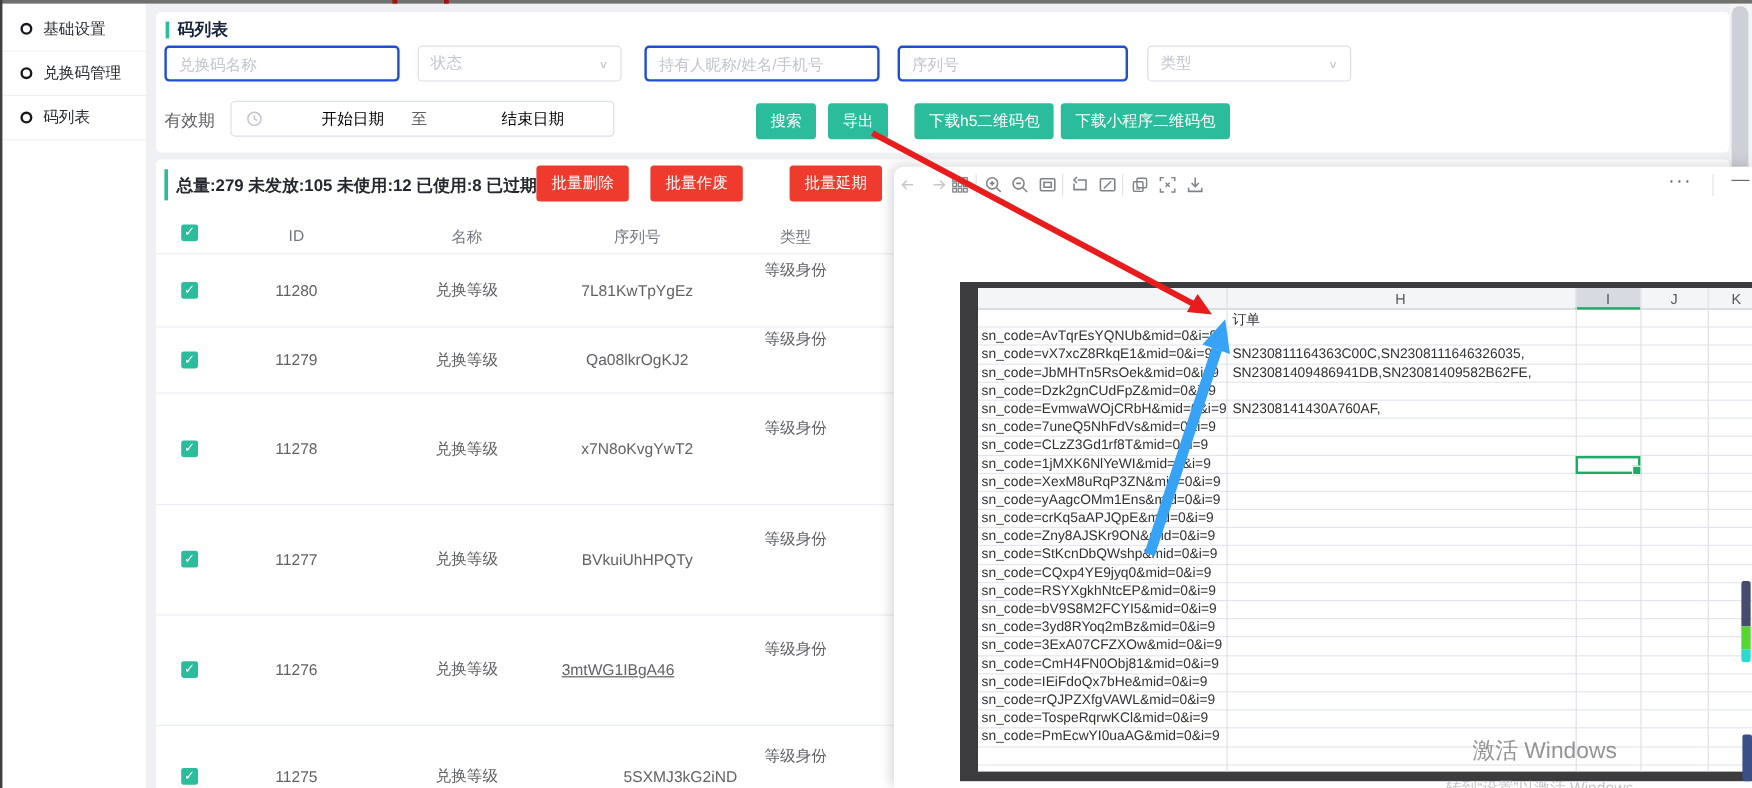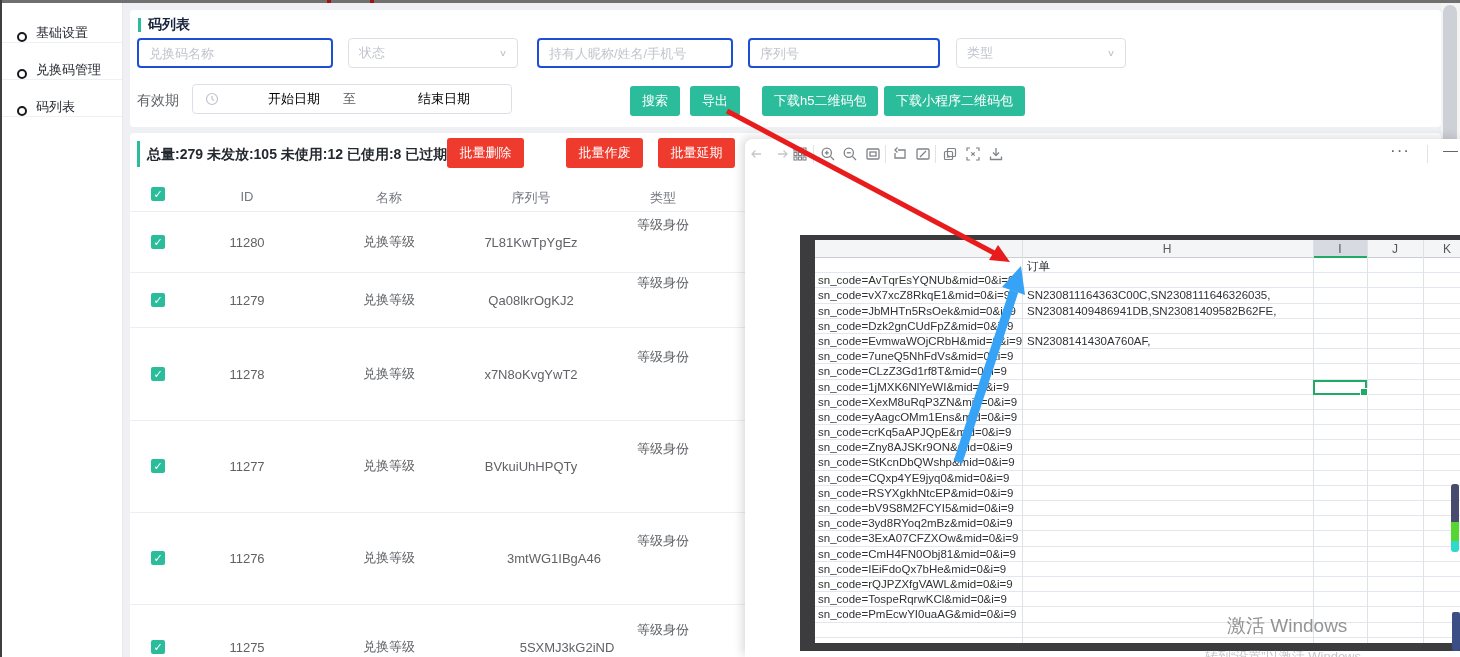--- a/index.html
+++ b/index.html
@@ -6,21 +6,21 @@
   body{width:1460px;height:657px;overflow:hidden;font-family:"Liberation Sans","DejaVu Sans",sans-serif;}
   .stage{position:relative;width:1460px;height:657px;background:#eef0f3;overflow:hidden;}
 
   
   .top-edge{position:absolute;left:0;top:0;width:1460px;height:3px;background:#707070;z-index:40;}
   .top-tick{position:absolute;top:0;width:4px;height:3px;background:#a11212;z-index:41;}
   .left-edge{position:absolute;left:0;top:0;width:2px;height:657px;background:#3f3f3f;z-index:40;}
 
   
   .sidebar{position:absolute;left:2px;top:3px;width:120px;height:654px;background:#fff;border-right:1px solid #e8e8e8;z-index:5;}
-  .side-item{height:36px;display:flex;align-items:flex-end;gap:9px;padding-left:15px;border-bottom:1px solid #f0f0f0;cursor:pointer;}
+  .side-item{height:36px;display:flex;align-items:center;gap:9px;padding-left:15px;border-bottom:1px solid #f0f0f0;cursor:pointer;}
   .side-item:first-child{margin-top:3px;}
   .radio{width:10px;height:10px;border:2px solid #17191d;border-radius:50%;box-sizing:border-box;flex:0 0 auto;}
   .side-label{font-size:13px;color:#24292f;}
 
   
   .filter-card{position:absolute;left:130px;top:10px;width:1311px;height:117px;background:#fff;border-radius:4px;z-index:5;}
   .list-card{position:absolute;left:130px;top:133px;width:1311px;height:524px;background:#fff;border-radius:4px 4px 0 0;z-index:5;}
   .green-bar{position:absolute;width:3px;background:#2bbd9b;}
   .panel-title{position:absolute;left:18px;top:6px;font-size:14px;font-weight:bold;color:#17233d;}
 
@@ -153,21 +153,21 @@
     <button class="btn-green" style="left:560px">导出</button>
     <button class="btn-green" style="left:632px">下载h5二维码包</button>
     <button class="btn-green" style="left:754px">下载小程序二维码包</button>
   </section>
 
   <section class="list-card">
     <div class="green-bar" style="left:7px;top:8px;height:26px"></div>
     <div class="summary">总量:279 未发放:105 未使用:12 已使用:8 已过期:154</div>
 
     <button class="btn-red" style="left:317px">批量删除</button>
-    <button class="btn-red" style="left:436px">批量作废</button>
+    <button class="btn-red" style="left:412px">批量作废</button>
     <button class="btn-red" style="left:528px">批量延期</button>
 
     <div class="thead">
       <span class="cb">✓</span>
       <span class="th" style="left:117px">ID</span>
       <span class="th" style="left:259px">名称</span>
       <span class="th" style="left:401px">序列号</span>
       <span class="th" style="left:533px">类型</span>
     </div>
     <div id="table-rows">
@@ -196,21 +196,21 @@
           <span class="cb">✓</span>
           <span class="td" style="left: 117px;">11277</span>
           <span class="td" style="left: 259px;">兑换等级</span>
           <span class="td" style="left: 401px;">BVkuiUhHPQTy</span>
           <span class="td type" style="left: 533px;">等级身份</span>
         </div>
         <div class="trow" style="top: 379px; height: 92px;">
           <span class="cb">✓</span>
           <span class="td" style="left: 117px;">11276</span>
           <span class="td" style="left: 259px;">兑换等级</span>
-          <span class="td" style="left: 424px;">3mtWG1IBgA46</span>
+          <span class="td" style="left: 385px; text-decoration: underline;">3mtWG1IBgA46</span>
           <span class="td type" style="left: 533px;">等级身份</span>
         </div>
         <div class="trow" style="top: 471px; height: 86px;">
           <span class="cb">✓</span>
           <span class="td" style="left: 117px;">11275</span>
           <span class="td" style="left: 259px;">兑换等级</span>
           <span class="td" style="left: 401px; margin-left: 36px;">5SXMJ3kG2iND</span>
           <span class="td type" style="left: 533px;">等级身份</span>
         </div>
       </div>

